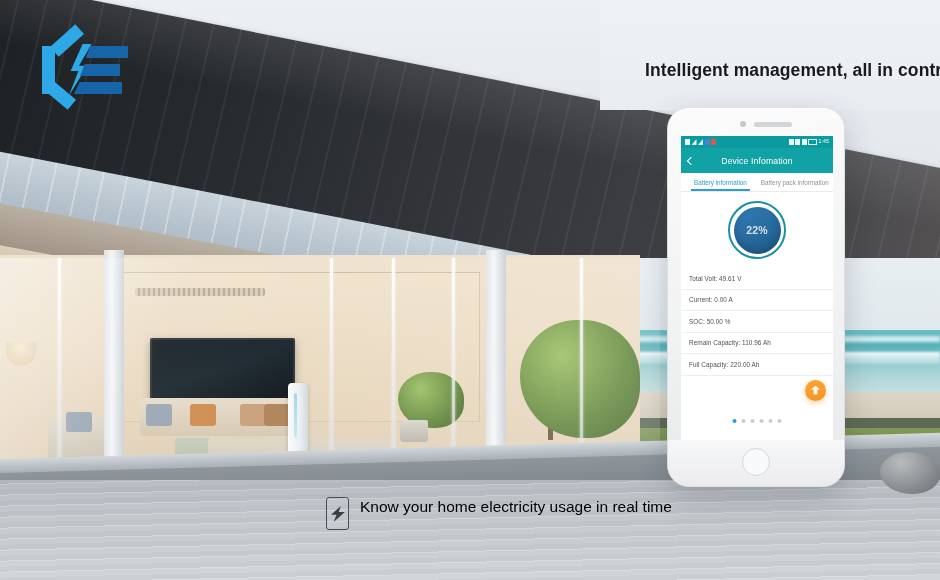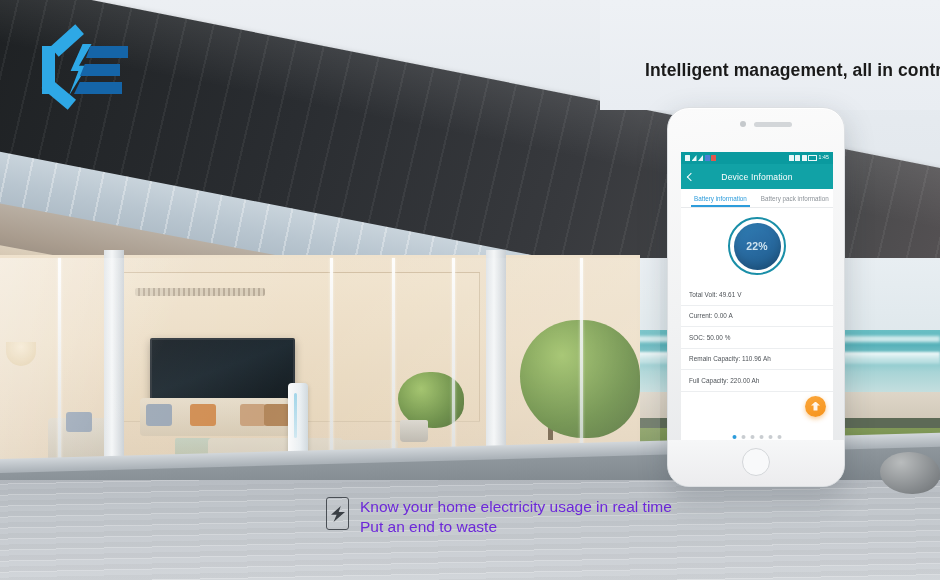--- a/index.html
+++ b/index.html
@@ -276,42 +276,42 @@
   .cap-icon{
     width:23px; height:33px; border:1.6px solid #4a4f55; border-radius:3px;
     position:relative; flex:none; background:rgba(255,255,255,.05);
   }
   .cap-icon::after{
     content:""; position:absolute; left:4px; top:8px; width:14px; height:16px;
     background:#3a3f45;
     clip-path:polygon(70% 0%, 0% 55%, 40% 55%, 18% 100%, 100% 38%, 55% 38%);
   }
   .cap-lines{ line-height:1.32; }
-  .cap-line{ font-size:15.5px; color:#6d28d9; white-space:nowrap; }
+  .cap-line{ font-size:15.5px; color:#000000; white-space:nowrap; }
 
   
   #phone{
     position:absolute; left:667px; top:107px; width:178px; height:380px;
     background:linear-gradient(175deg,#fbfbfb,#f1f2f3 55%,#e6e8ea);
     border-radius:22px;
     box-shadow:0 10px 30px rgba(40,50,60,.22), 0 1px 0 rgba(255,255,255,.9) inset;
     border:1px solid #dcdfe2;
     overflow:hidden;
   }
   .phone-top{ position:relative; height:28px; }
   .ph-cam{
     position:absolute; left:72px; top:13px; width:6px; height:6px;
     border-radius:50%; background:#c5c9cc;
   }
   .ph-speaker{
     position:absolute; left:86px; top:14px; width:38px; height:4.5px;
     border-radius:3px; background:#d3d6d9;
   }
   .screen{
-    position:absolute; left:13px; top:44px; width:152px; height:306px;
+    position:absolute; left:13px; top:28px; width:152px; height:306px;
     background:#fff; overflow:hidden;
   }
   .phone-bottom{
     position:absolute; left:0; bottom:0; width:100%; height:46px;
     background:linear-gradient(180deg,#f6f7f8,#ececee);
   }
   .home-btn{
     position:absolute; left:50%; top:8px; transform:translateX(-50%);
     width:28px; height:28px; border-radius:50%;
     border:1.6px solid #d3d6d9; background:#f8f9fa;
@@ -475,21 +475,20 @@
   <div class="logo-e-bar logo-e2"></div>
   <div class="logo-e-bar logo-e3"></div>
 </div>
 
 <div id="headline">Intelligent management, all in control</div>
 
 <div id="caption">
   <div class="cap-icon"></div>
   <div class="cap-lines">
     <div class="cap-line">Know your home electricity usage in real time</div>
-    <div class="cap-line">Put an end to waste</div>
   </div>
 </div>
 
 <div id="phone">
 
   <div class="phone-top">
     <div class="ph-cam"></div>
     <div class="ph-speaker"></div>
   </div>
 

